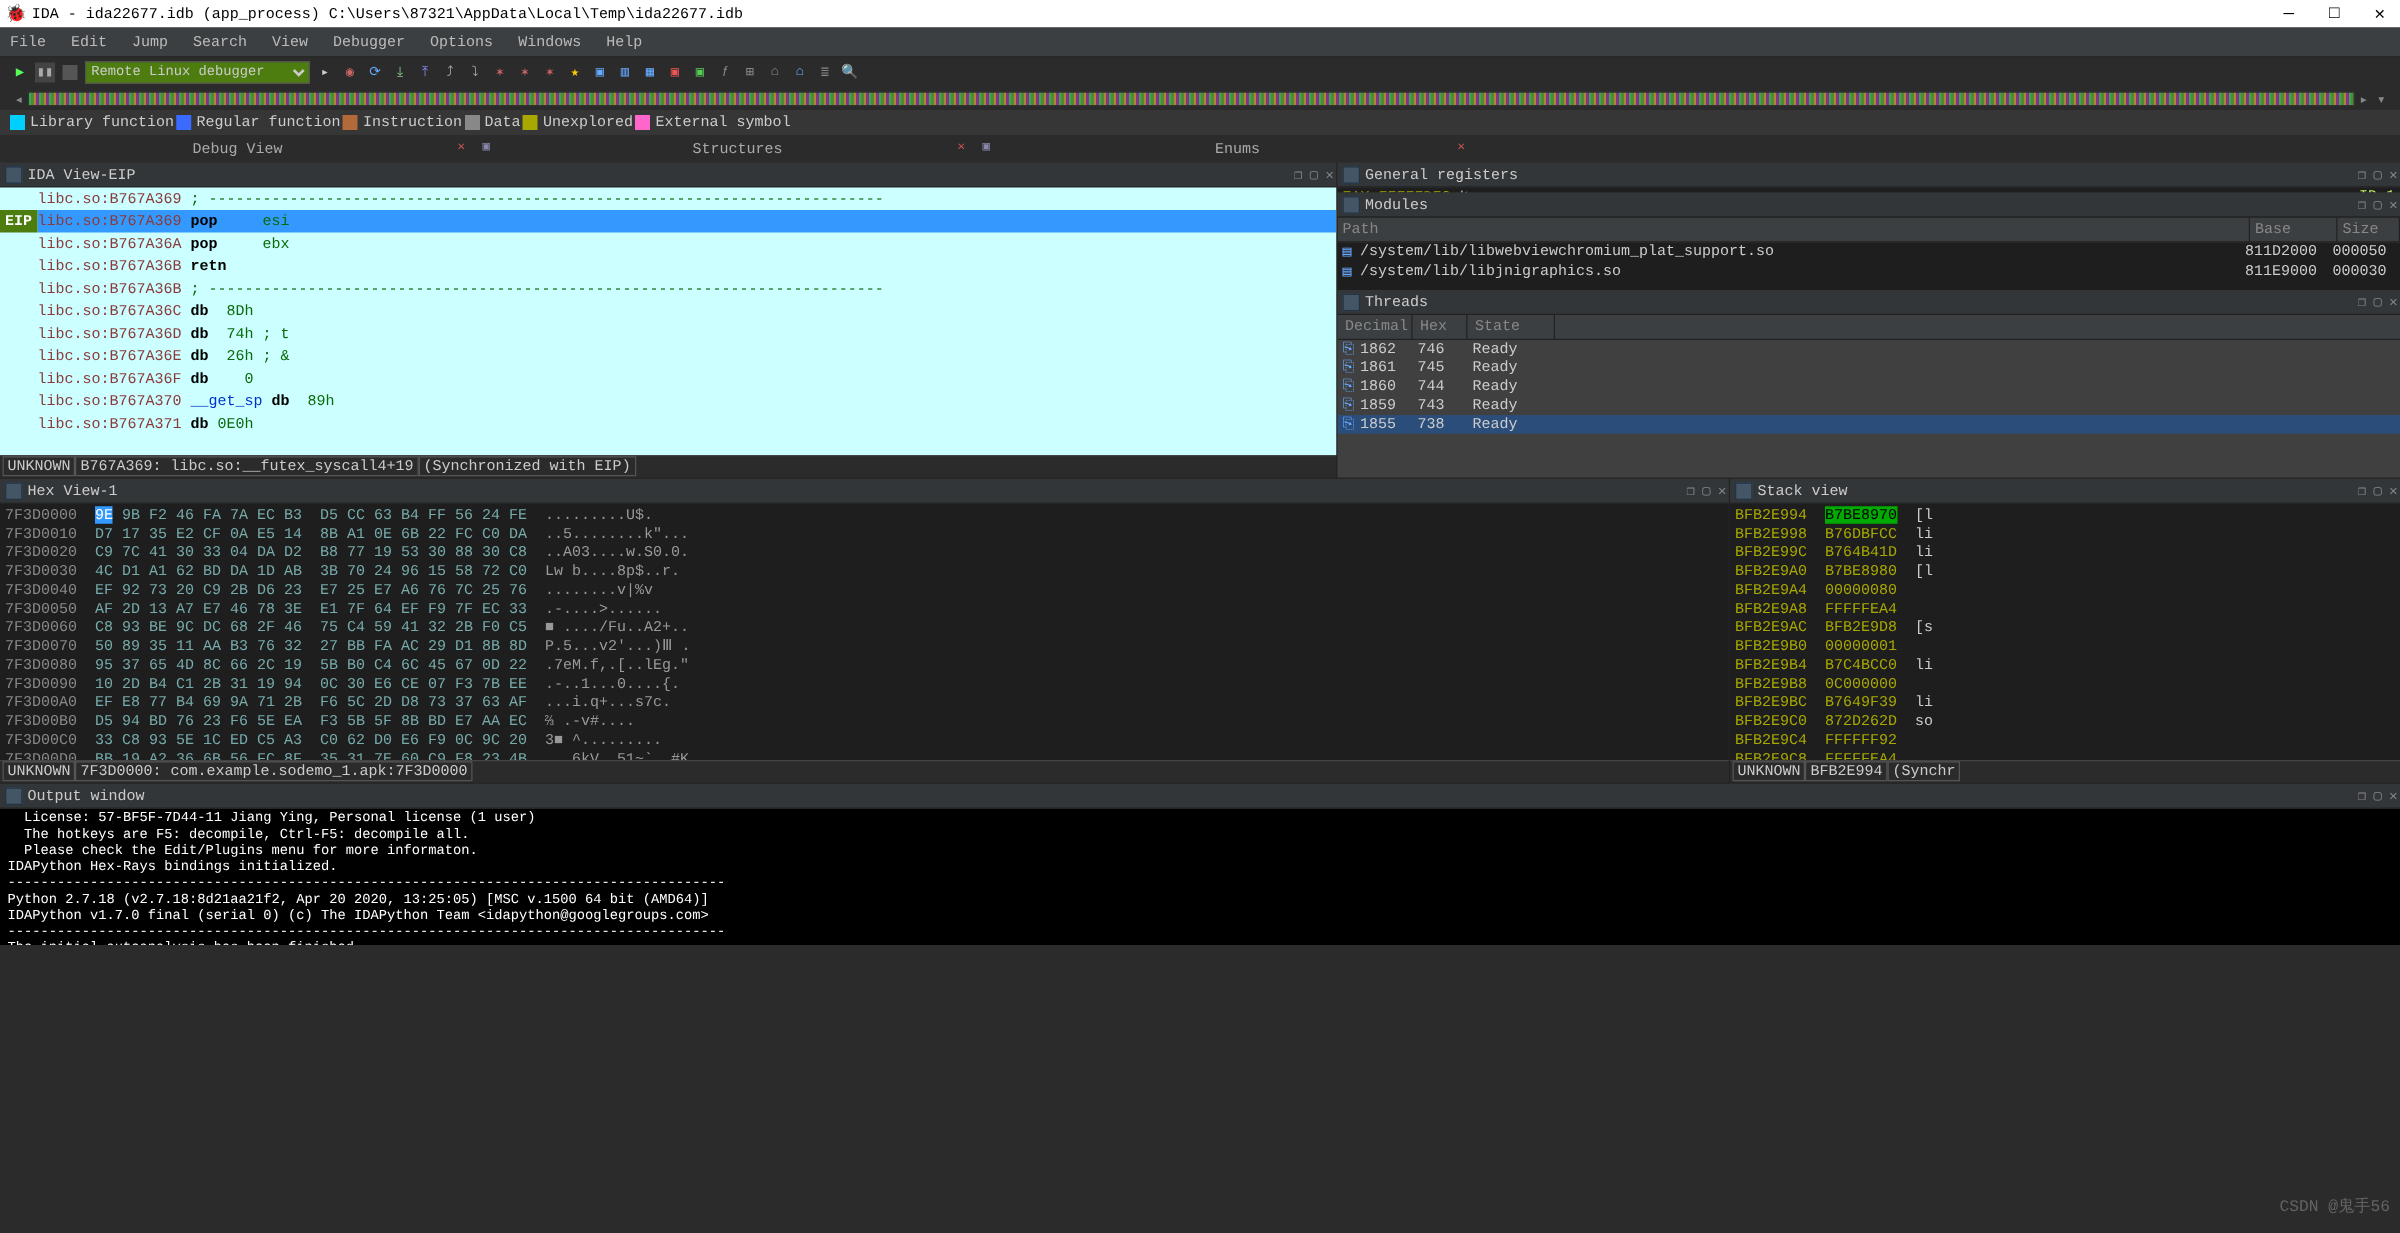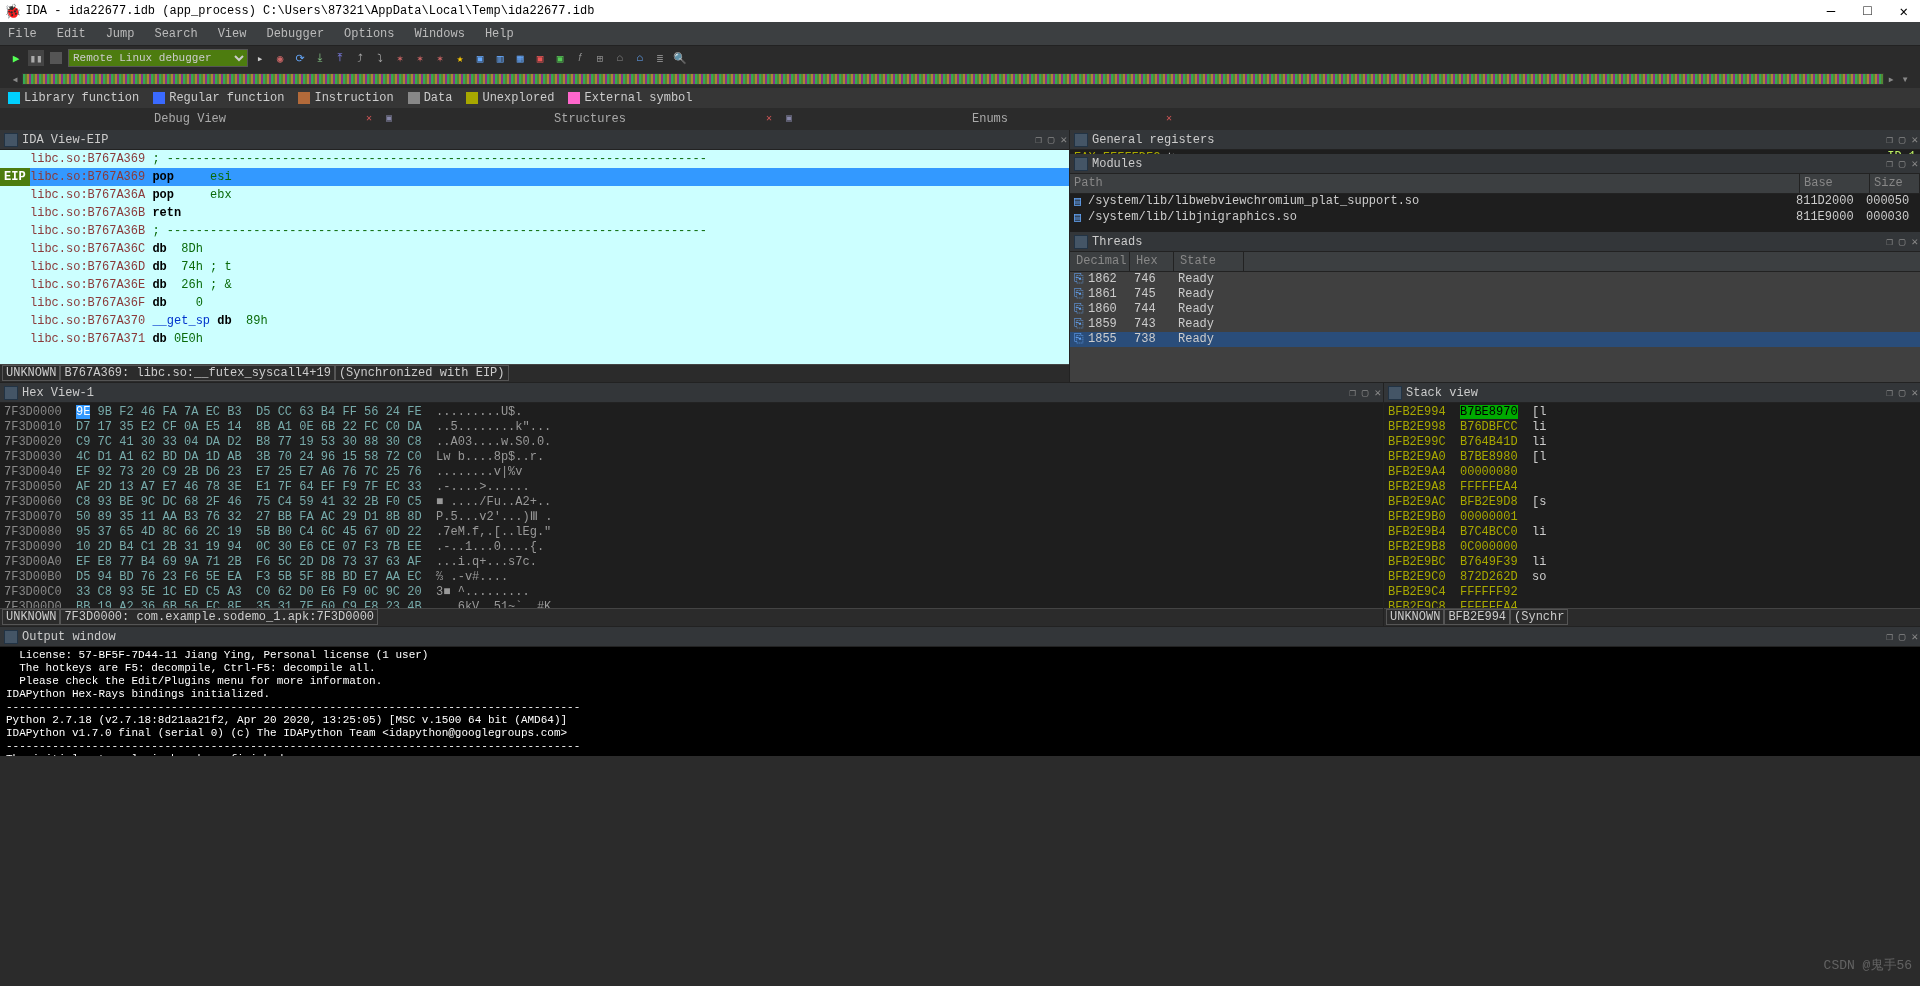--- a/index.html
+++ b/index.html
@@ -13,21 +13,21 @@
 .menubar span { cursor:pointer; }
 .toolbar { background:#2b2b2b; height:24px; display:flex; align-items:center; padding:0 8px; gap:4px; }
 .toolbar .tbtn { width:16px; height:16px; display:inline-flex; align-items:center; justify-content:center; font-size:11px;}
 .toolbar .play { color:#5f5; }
 .toolbar .pause { color:#aaa; background:#444;}
 .toolbar .stop { background:#555; width:12px;height:12px;}
 .toolbar select { background:#4d7c0f; color:#ccc; border:1px solid #555; height:18px; width:180px; font-size:11px;}
 .navband { height:18px; display:flex; align-items:center; padding:0 8px; }
 .navband .nb { flex:1; height:12px; background:repeating-linear-gradient(90deg,#3a5 0,#3a5 2px,#583 2px,#583 4px,#a83 4px,#a83 6px,#838 6px,#838 8px); border:1px solid #333;}
 .navband .ar { width:14px; text-align:center; color:#888;}
-.legend { background:#363636; height:20px; display:flex; align-items:center; padding:0 8px; gap:14px; font-size:12px; color:#ccc;}
+.legend { background:#363636; height:20px; display:flex; align-items:center; padding:0 8px; gap:2px; font-size:12px; color:#ccc;}
 .legend .sw { width:12px; height:12px; display:inline-block; margin-right:4px; vertical-align:middle;}
 .tabsrow { background:#2b2b2b; height:22px; display:flex; align-items:flex-end; }
 .tabsrow .tab { flex:0 0 380px; text-align:center; color:#aaa; position:relative; height:22px; line-height:22px;}
 .tabsrow .tab .x { position:absolute; right:8px; color:#c55; font-size:10px;}
 .tabsrow .tab .ic { position:absolute; right:8px; font-size:10px; color:#88a;}
 .midrow { display:flex; height:252px; }
 .panel-title { background:#333639; height:20px; display:flex; align-items:center; padding:0 4px; gap:4px; color:#ccc; border-bottom:1px solid #222; position:relative;}
 .panel-title .ico { width:14px; height:14px; display:inline-block; background:#456; border:1px solid #234;}
 .panel-title .pbtns { position:absolute; right:2px; display:flex; gap:6px; color:#888;}
 .panel-title .pbtns span { cursor:pointer; font-size:11px;}

